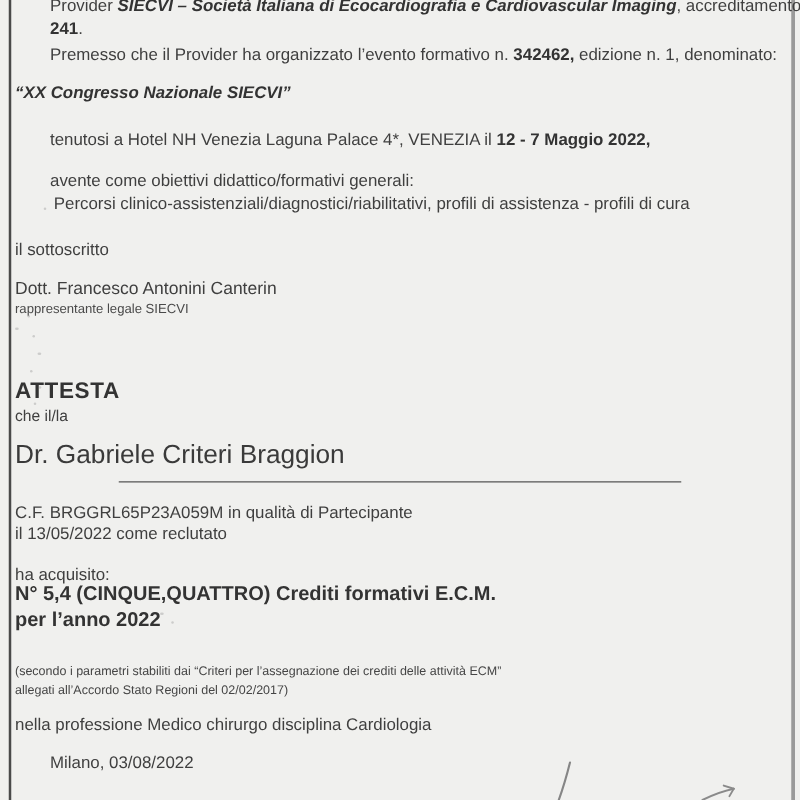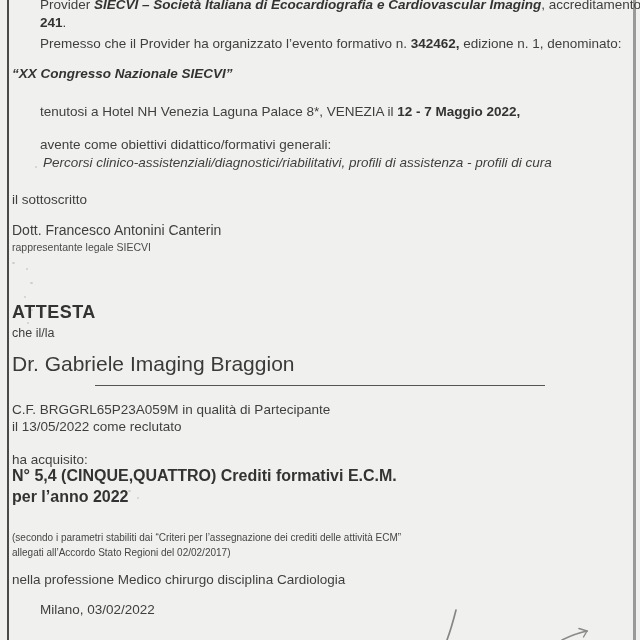--- a/index.html
+++ b/index.html
@@ -22,21 +22,21 @@
     width: 3px; background: #9a9a9a;
   }
   .line {
     position: absolute; left: 12px; right: 16px;
     text-align: left; font-size: 13.5px; line-height: 16px;
     color: #3f3f3f; white-space: nowrap;
   }
   .align-left { text-align: left; left: 40px; right: 20px; }
   .b  { font-weight: bold; color: #333; }
   .bi { font-weight: bold; font-style: italic; color: #333; }
-  .i  { font-style: italic; }
+  .i  { }
   .small-role   { font-size: 10.5px; color: #4a4a4a; }
   .note         { font-size: 10px; color: #454545; }
   .attesta      { font-weight: bold; font-size: 18px; letter-spacing: 0.5px; color: #333; }
   .big-name     { font-size: 21px; color: #3a3a3a; }
   .credits-line { font-weight: bold; font-size: 16px; color: #333; }
   .name-underline {
     position: absolute; left: 95px; width: 450px; height: 0;
     border-top: 1.5px solid #555;
   }
   .speck {
@@ -59,50 +59,50 @@
   <div class="line align-left" style="top:15px">
     <span class="b">241</span><span>.</span>
   </div>
   <div class="line align-left" style="top:36px">
     <span>Premesso che il Provider ha organizzato l’evento formativo n. </span><span class="b">342462,</span><span> edizione n. 1, denominato:</span>
   </div>
 
   <div class="line bi" style="top:66px">“XX Congresso Nazionale SIECVI”</div>
 
   <div class="line align-left" style="top:104px">
-    <span>tenutosi a Hotel NH Venezia Laguna Palace 8*, VENEZIA il </span><span class="b">12 - 7 Maggio 2022,</span>
+    <span>tenutosi a Hotel NH Venezia Laguna Palace 4*, VENEZIA il </span><span class="b">12 - 7 Maggio 2022,</span>
   </div>
 
   <div class="line align-left" style="top:137px">avente come obiettivi didattico/formativi generali:</div>
   <div class="line align-left i" style="top:155px;left:43px">Percorsi clinico-assistenziali/diagnostici/riabilitativi, profili di assistenza - profili di cura</div>
 
   <div class="line" style="top:192px">il sottoscritto</div>
   <div class="line" style="top:222px;font-size:14px">Dott. Francesco Antonini Canterin</div>
   <div class="line small-role" style="top:239px">rappresentante legale SIECVI</div>
 
 
   <div class="line attesta" style="top:304px">ATTESTA</div>
   <div class="line" style="top:325px;font-size:12.5px">che il/la</div>
 
-  <div class="line big-name" style="top:356px">Dr. Gabriele Imaging Braggion</div>
+  <div class="line big-name" style="top:356px">Dr. Gabriele Criteri Braggion</div>
   <div class="name-underline" style="top:385px"></div>
 
   <div class="line" style="top:402px">C.F. BRGGRL65P23A059M in qualità di Partecipante</div>
   <div class="line" style="top:419px">il 13/05/2022 come reclutato</div>
 
   <div class="line" style="top:452px">ha acquisito:</div>
   <div class="line credits-line" style="top:468px">N° 5,4 (CINQUE,QUATTRO) Crediti formativi E.C.M.</div>
   <div class="line credits-line" style="top:489px">per l’anno 2022</div>
 
   <div class="line note" style="top:530px">(secondo i parametri stabiliti dai “Criteri per l’assegnazione dei crediti delle attività ECM”</div>
   <div class="line note" style="top:545px">allegati all’Accordo Stato Regioni del 02/02/2017)</div>
 
   <div class="line" style="top:572px">nella professione Medico chirurgo disciplina Cardiologia</div>
 
-  <div class="line align-left" style="top:602px">Milano, 03/02/2022</div>
+  <div class="line align-left" style="top:602px">Milano, 03/08/2022</div>
 
   <svg class="sig" style="left:420px;top:600px" width="220" height="40" viewBox="0 0 220 40">
     <path d="M36,10 C34,18 31,29 27,40" fill="none" stroke="#868686" stroke-width="1.7" stroke-linecap="round"></path>
     <path d="M142,40 Q155,33.5 167,31" fill="none" stroke="#8a8a8a" stroke-width="1.6" stroke-linecap="round"></path>
     <path d="M167,31 l-8,-2.5" fill="none" stroke="#8a8a8a" stroke-width="1.6" stroke-linecap="round"></path>
     <path d="M167,31 l-3.5,6" fill="none" stroke="#8a8a8a" stroke-width="1.4" stroke-linecap="round"></path>
   </svg>
 
   <div class="speck" style="left:35px;top:166px"></div>
   <div class="speck" style="left:22px;top:252px"></div>

